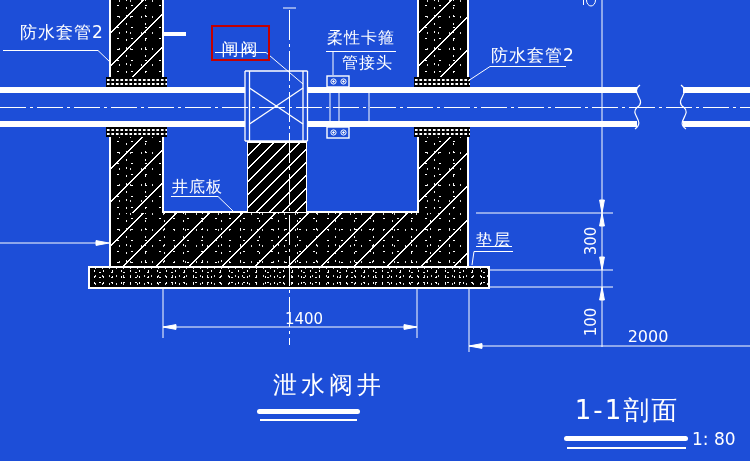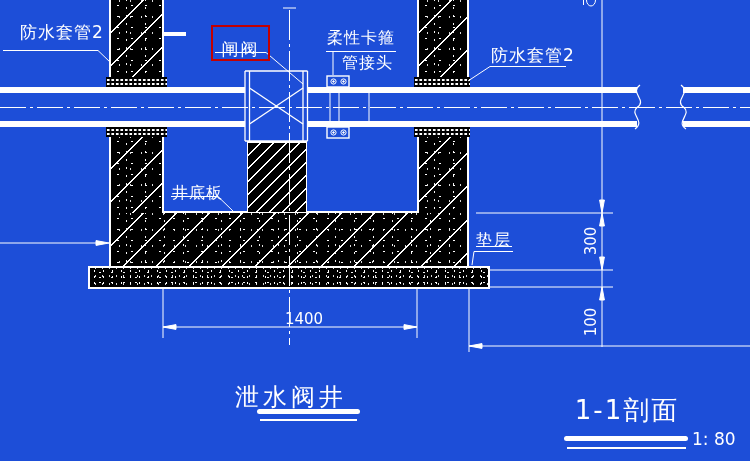--- a/index.html
+++ b/index.html
@@ -169,29 +169,30 @@
 
   <div id="gatebox" style="left:211px;top:25px;width:55px;height:32px;">
     <span class="lbl" style="position:static;font-size:17px;margin-top:7px;letter-spacing:2px;">闸阀</span>
   </div>
 
   <div class="lbl" style="left:327px;top:29px;font-size:16px;letter-spacing:1px;">柔性卡箍</div>
   <div class="lbl" style="left:342px;top:54px;font-size:16px;letter-spacing:1px;">管接头</div>
 
   <div class="lbl" style="left:491px;top:46px;font-size:17px;letter-spacing:1px;">防水套管2</div>
 
-  <div class="lbl" style="left:172px;top:184px;font-size:16px;letter-spacing:1px;">井底板</div>
+  <div class="lbl" style="left:172px;top:178px;font-size:16px;letter-spacing:1px;">井底板</div>
 
   <div class="lbl" style="left:476px;top:231px;font-size:16px;letter-spacing:2px;text-decoration:underline;">垫层</div>
 
   <div class="dimtxt" style="left:264px;top:310px;width:80px;">1400</div>
   <div class="dimtxt vdim" style="left:561px;top:233px;">300</div>
   <div class="dimtxt vdim" style="left:561px;top:314px;">100</div>
+  <div class="dimtxt" style="left:608px;top:327px;width:80px;font-size:16px;">2000</div>
 
-  <div class="lbl" style="left:235px;top:372px;width:150px;text-align:left;font-size:24px;letter-spacing:4px;margin-top:12px;">泄水阀井</div>
+  <div class="lbl" style="left:235px;top:372px;width:150px;text-align:right;font-size:24px;letter-spacing:4px;">泄水阀井</div>
   <div class="wline" style="left:257px;top:409px;width:103px;height:5px;border-radius:3px;"></div>
   <div class="wline" style="left:260px;top:419px;width:97px;height:1.5px;"></div>
 
   <div class="lbl" style="left:552px;top:396px;width:150px;text-align:center;font-size:26px;letter-spacing:2px;">1-1剖面</div>
   <div class="wline" style="left:564px;top:436px;width:124px;height:5px;border-radius:3px;"></div>
   <div class="wline" style="left:567px;top:447px;width:119px;height:1.5px;"></div>
 
   <div class="lbl" style="left:692px;top:430px;font-size:17px;">1: 80</div>
 </div>
 

